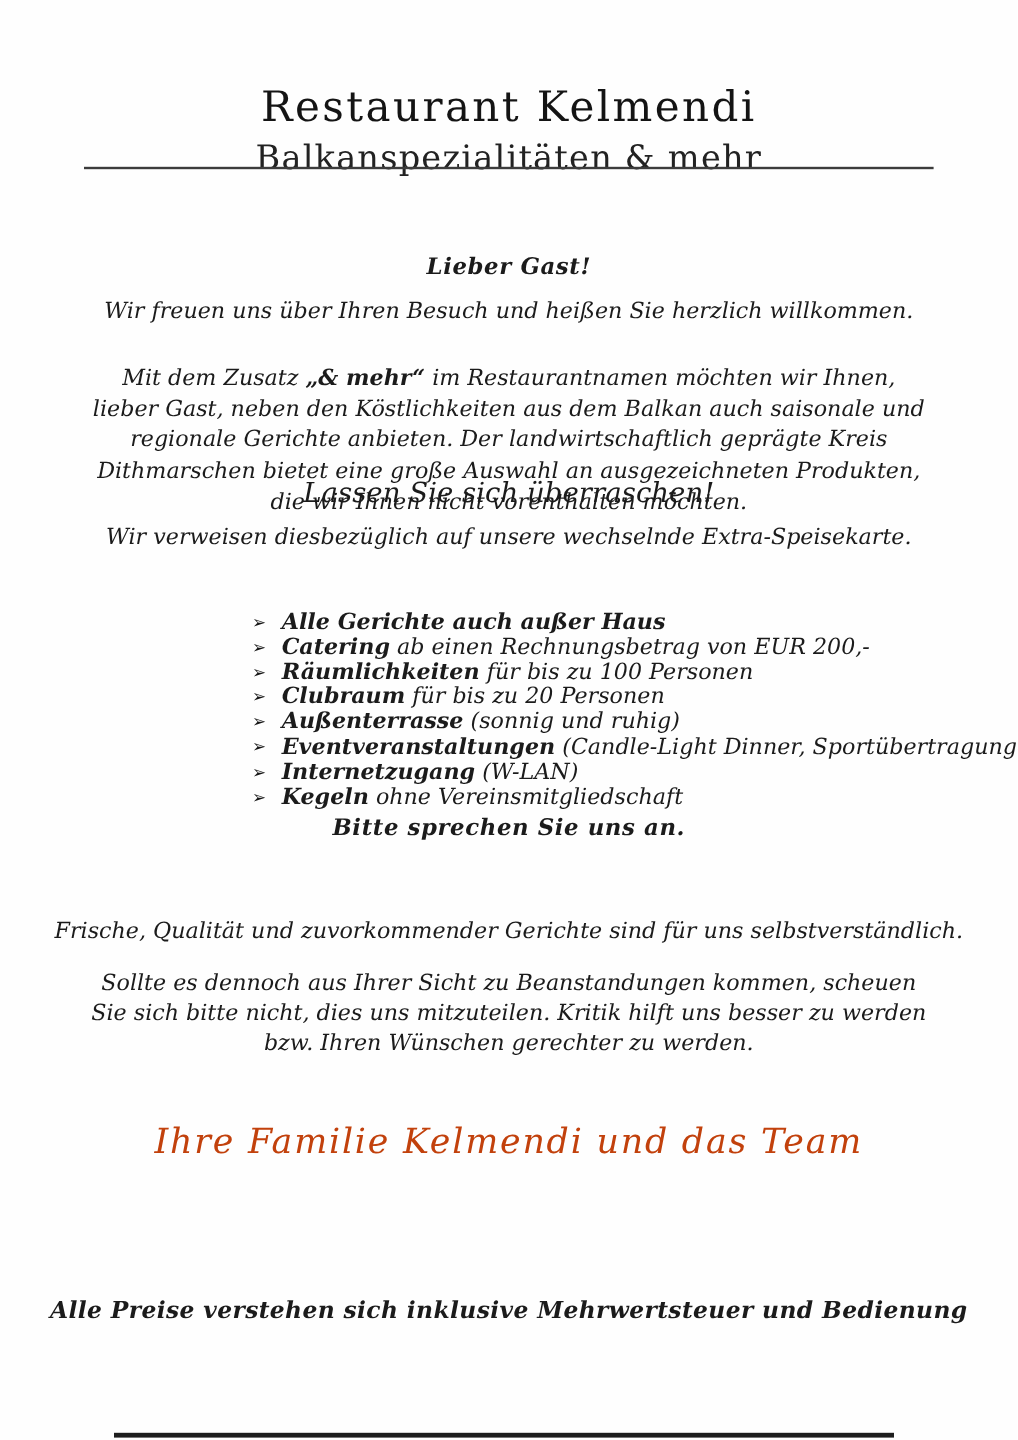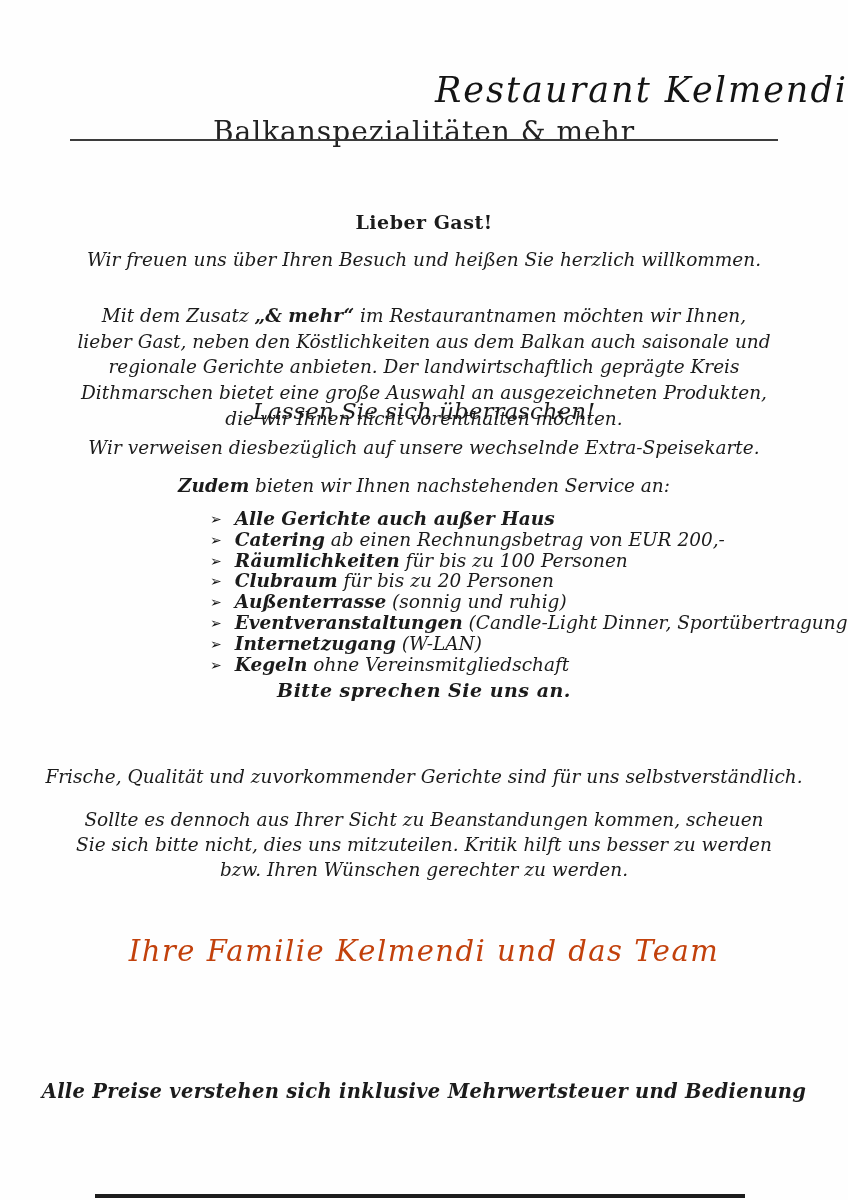--- a/index.html
+++ b/index.html
@@ -12,43 +12,42 @@
     background: #fefefe;
     color: #1b1b1b;
     font-family: "DejaVu Serif", "Liberation Serif", serif;
     overflow: hidden;
   }
   .centered { position: absolute; left: 0; right: 0; text-align: center; }
 
   .title {
     top: 70px;
     font-size: 35px;
-    font-style: italic;
     letter-spacing: 2px;
     color: #141414;
-    text-align: right;
   }
   .subtitle {
     top: 115px;
     font-size: 28px;
     letter-spacing: 1px;
     color: #222;
   }
   .rule {
     position: absolute;
     top: 139px;
     left: 70px;
     width: 708px;
     height: 0;
     border-top: 2px solid #3c3c3c;
   }
 
   .greeting {
     top: 211px;
     font-size: 19px;
+    font-style: italic;
     font-weight: 700;
     letter-spacing: 0.5px;
   }
   .welcome {
     top: 249px;
     font-size: 18.5px;
     font-style: italic;
   }
   .intro {
     top: 303px;
@@ -145,21 +144,20 @@
   <div class="rule"></div>
 
   <div class="centered greeting">Lieber Gast!</div>
   <div class="centered welcome">Wir freuen uns über Ihren Besuch und heißen Sie herzlich willkommen.</div>
 
   <p class="intro"><span>Mit dem Zusatz </span><b>„&amp; mehr“</b><span> im Restaurantnamen möchten wir Ihnen, lieber Gast, neben den Köstlichkeiten aus dem Balkan auch saisonale und regionale Gerichte anbieten. Der landwirtschaftlich geprägte Kreis Dithmarschen bietet eine große Auswahl an ausgezeichneten Produkten, die wir Ihnen nicht vorenthalten möchten.</span></p>
 
   <div class="centered surprise">Lassen Sie sich überraschen!</div>
   <div class="centered extra">Wir verweisen diesbezüglich auf unsere wechselnde Extra-Speisekarte.</div>
 
-  <div class="centered services-intro"><b>Zudem</b><span> bieten wir Ihnen nachstehenden Service an:</span></div>
 
   <ul class="services">
     <li><span class="bullet">➢</span><span class="lead">Alle Gerichte auch außer Haus</span><span></span></li>
     <li><span class="bullet">➢</span><span class="lead">Catering</span><span> ab einen Rechnungsbetrag von EUR 200,-</span></li>
     <li><span class="bullet">➢</span><span class="lead">Räumlichkeiten</span><span> für bis zu 100 Personen</span></li>
     <li><span class="bullet">➢</span><span class="lead">Clubraum</span><span> für bis zu 20 Personen</span></li>
     <li><span class="bullet">➢</span><span class="lead">Außenterrasse</span><span> (sonnig und ruhig)</span></li>
     <li><span class="bullet">➢</span><span class="lead">Eventveranstaltungen</span><span> (Candle-Light Dinner, Sportübertragungen)</span></li>
     <li><span class="bullet">➢</span><span class="lead">Internetzugang</span><span> (W-LAN)</span></li>
     <li><span class="bullet">➢</span><span class="lead">Kegeln</span><span> ohne Vereinsmitgliedschaft</span></li>

